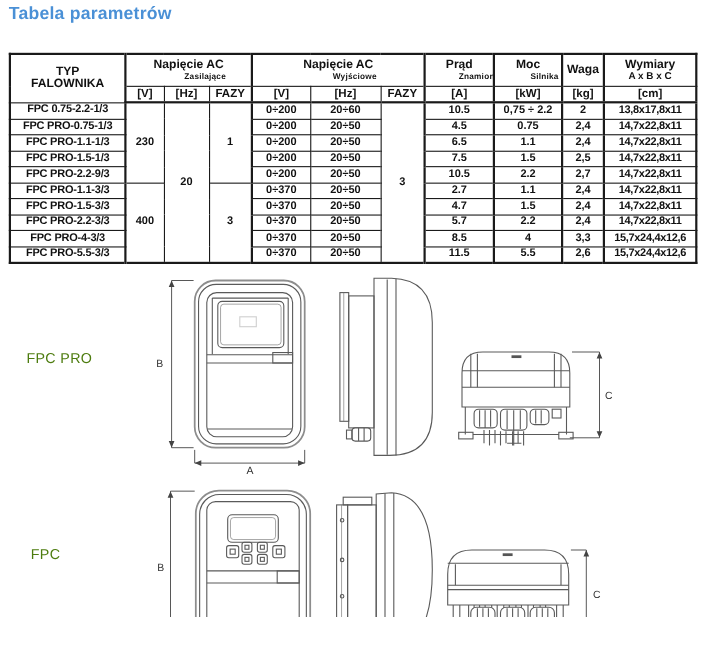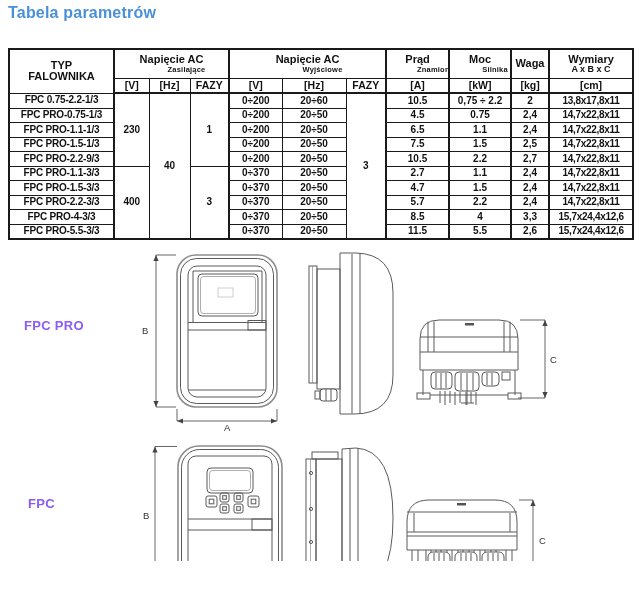--- a/index.html
+++ b/index.html
@@ -15,21 +15,21 @@
   tr.ghead th{height:28px;font-size:11px;vertical-align:middle;}
   tr.ghead th .sub{display:block;font-size:7.5px;font-weight:bold;letter-spacing:.2px;padding-left:30px;}
   tr.ghead th .sub-lg{display:block;font-size:9px;font-weight:bold;}
   tr.units th{height:13px;font-size:10.5px;border-bottom:2px solid #1a1a1a;}
   tr.drow td{height:13.5px;font-size:10px;}
   td.name{text-align:left;padding-left:3px;letter-spacing:-0.2px;}
   .bl{border-left:2px solid #1a1a1a !important;}
   td.dim{letter-spacing:-0.3px;}
   
   .dwg{position:absolute;}
-  .dwg-label{position:absolute;font-size:13px;font-weight:bold;color:#8b5cf6;letter-spacing:.3px;}
+  .dwg-label{position:absolute;font-size:13px;font-weight:normal;color:#4d7c0f;letter-spacing:.3px;}
   svg .shell{fill:none;stroke:#8d8d8d;stroke-width:1.6;}
   svg .ln{fill:none;stroke:#5a5a5a;stroke-width:1;}
   svg .thin{fill:none;stroke:#777;stroke-width:.6;}
   svg .faint{fill:none;stroke:#cfcfcf;stroke-width:1;}
   svg .dimln{fill:none;stroke:#555;stroke-width:.9;}
   svg .arrow{fill:#444;stroke:none;}
   svg .fillw{fill:#fff;stroke:#5a5a5a;stroke-width:1;}
   svg text{font-family:"Liberation Sans",sans-serif;font-size:9.5px;fill:#333;}
 </style>
 </head>
@@ -91,21 +91,21 @@
       <th>[Hz]</th>
       <th>FAZY</th>
       <th class="bl">[A]</th>
       <th class="bl">[kW]</th>
       <th class="bl">[kg]</th>
       <th class="bl">[cm]</th>
     </tr>
     <tr class="drow">
       <td class="name">FPC 0.75-2.2-1/3</td>
       <td rowspan="5" class="bl">230</td>
-      <td rowspan="10">40</td>
+      <td rowspan="10">20</td>
       <td rowspan="5">1</td>
       <td class="bl">0÷200</td>
       <td>20÷60</td>
       <td rowspan="10">3</td>
       <td class="bl">10.5</td>
       <td class="bl">0,75 ÷ 2.2</td>
       <td class="bl">2</td>
       <td class="bl dim">13,8x17,8x11</td>
     </tr>
     <tr class="drow">

